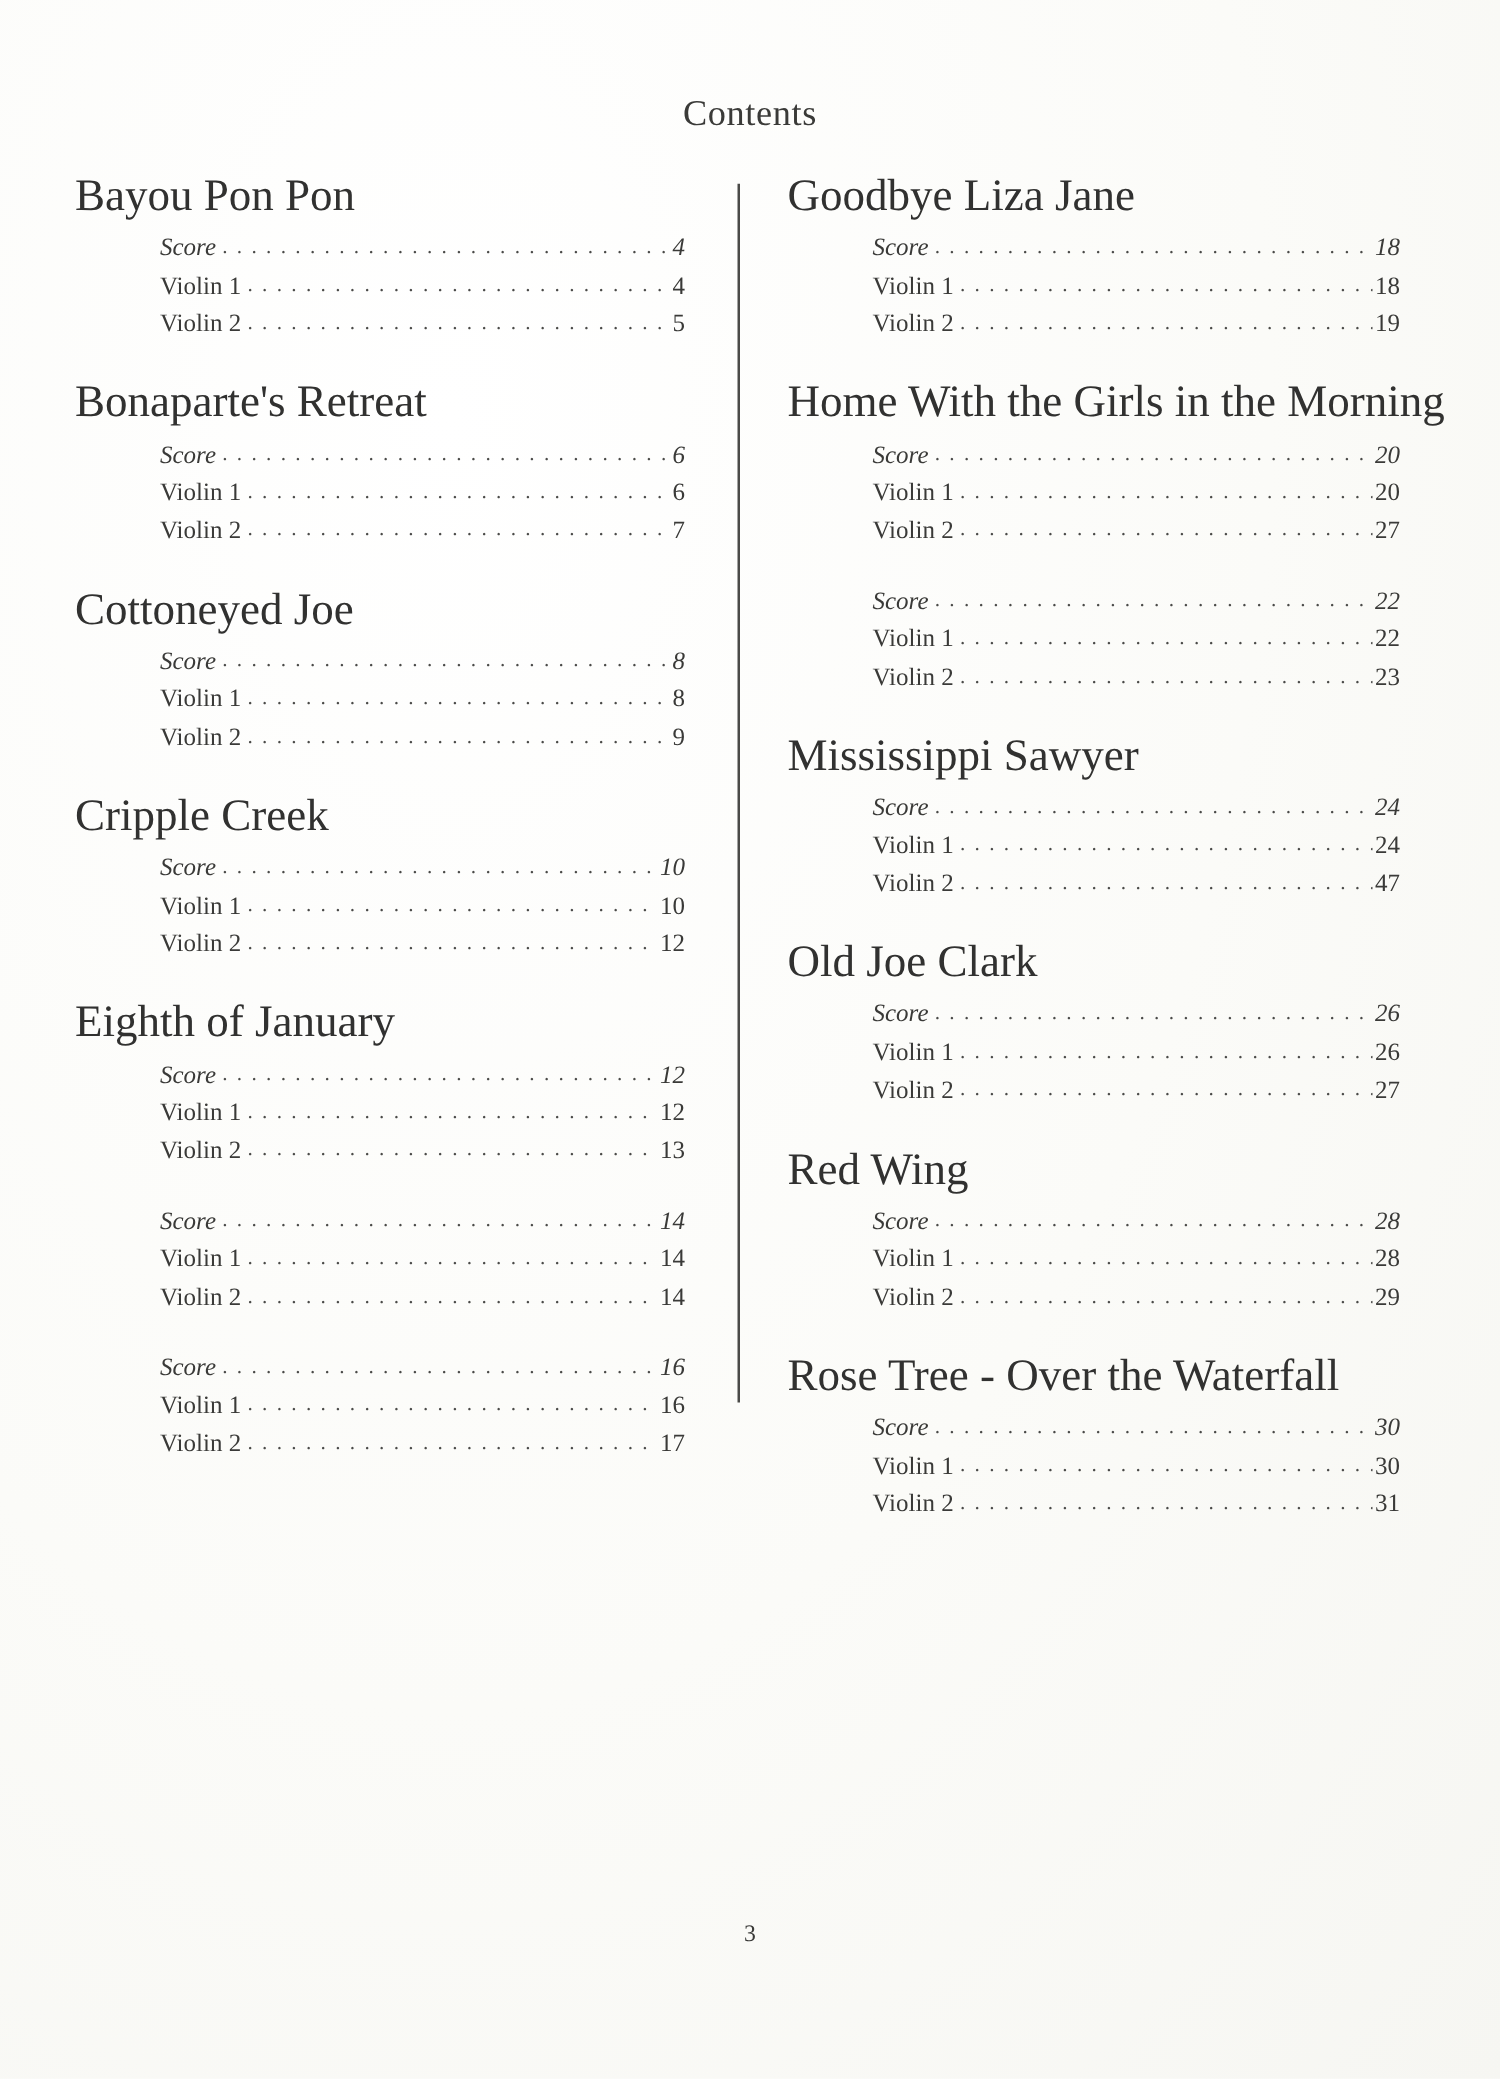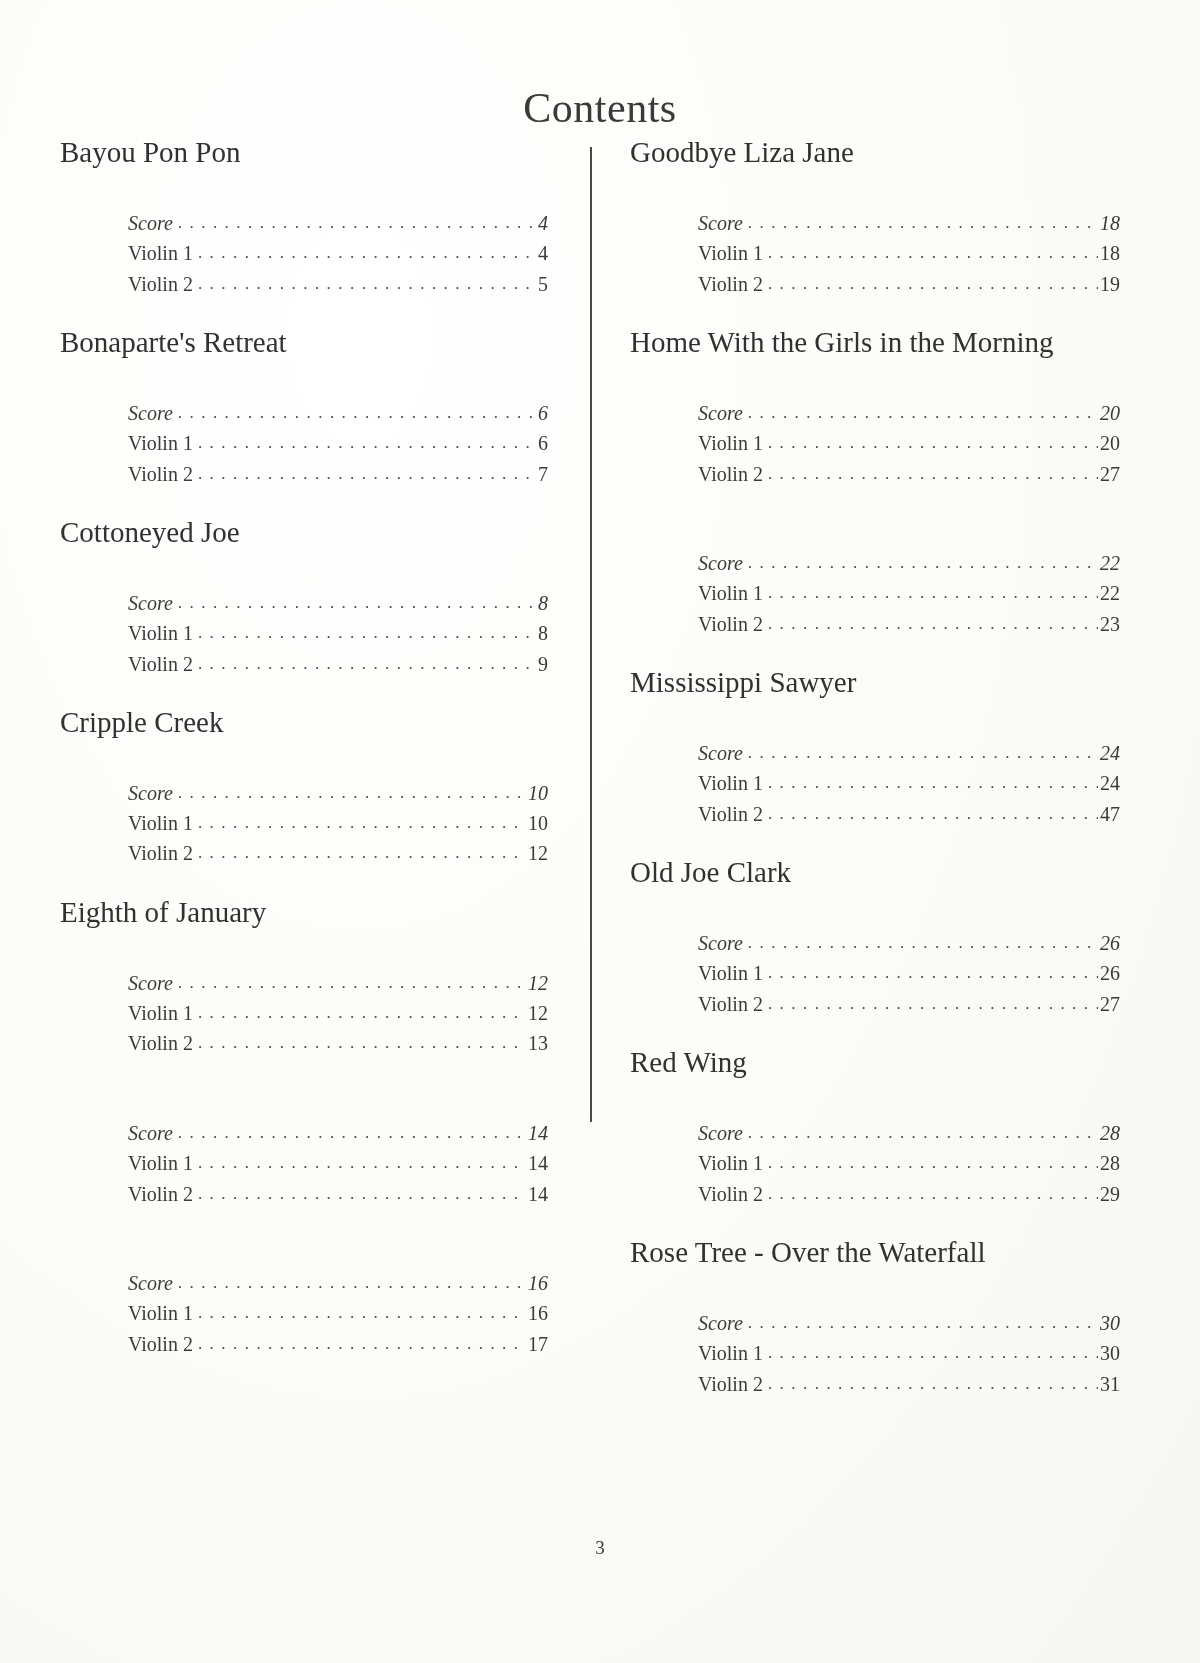--- a/index.html
+++ b/index.html
@@ -30,21 +30,21 @@
       radial-gradient(ellipse at 30% 20%, #ffffff 0%, #fbfbf8 55%, #f6f6f2 100%);
     pointer-events: none;
   }
 
   .page-title {
     position: absolute;
     top: 56px;
     left: 0;
     right: 0;
     text-align: center;
-    font-size: 42px;
+    font-size: 29px;
     letter-spacing: 0.5px;
     color: #3a3a38;
     font-weight: normal;
   }
 
   .columns {
     position: absolute;
     top: 135px;
     left: 60px;
     width: 1080px;
@@ -76,21 +76,21 @@
 
   .tune {
     margin-bottom: 26px;
   }
 
   .tune:last-child {
     margin-bottom: 0;
   }
 
   .tune-title {
-    font-size: 29px;
+    font-size: 36px;
     color: #313130;
     line-height: 1.2;
     margin-bottom: 5px;
     white-space: nowrap;
   }
 
   .part-row {
     display: flex;
     align-items: baseline;
     padding-left: 68px;
@@ -99,21 +99,20 @@
     line-height: 1.52;
   }
 
   .part-label {
     white-space: nowrap;
     flex: 0 0 auto;
   }
 
   .part-label.italic {
     font-style: italic;
-    margin-top: 33px;
   }
 
   .leader {
     flex: 1 1 auto;
     overflow: hidden;
     white-space: nowrap;
     margin: 0 2px 0 5px;
     position: relative;
     top: -2px;
     color: #4a4a48;

